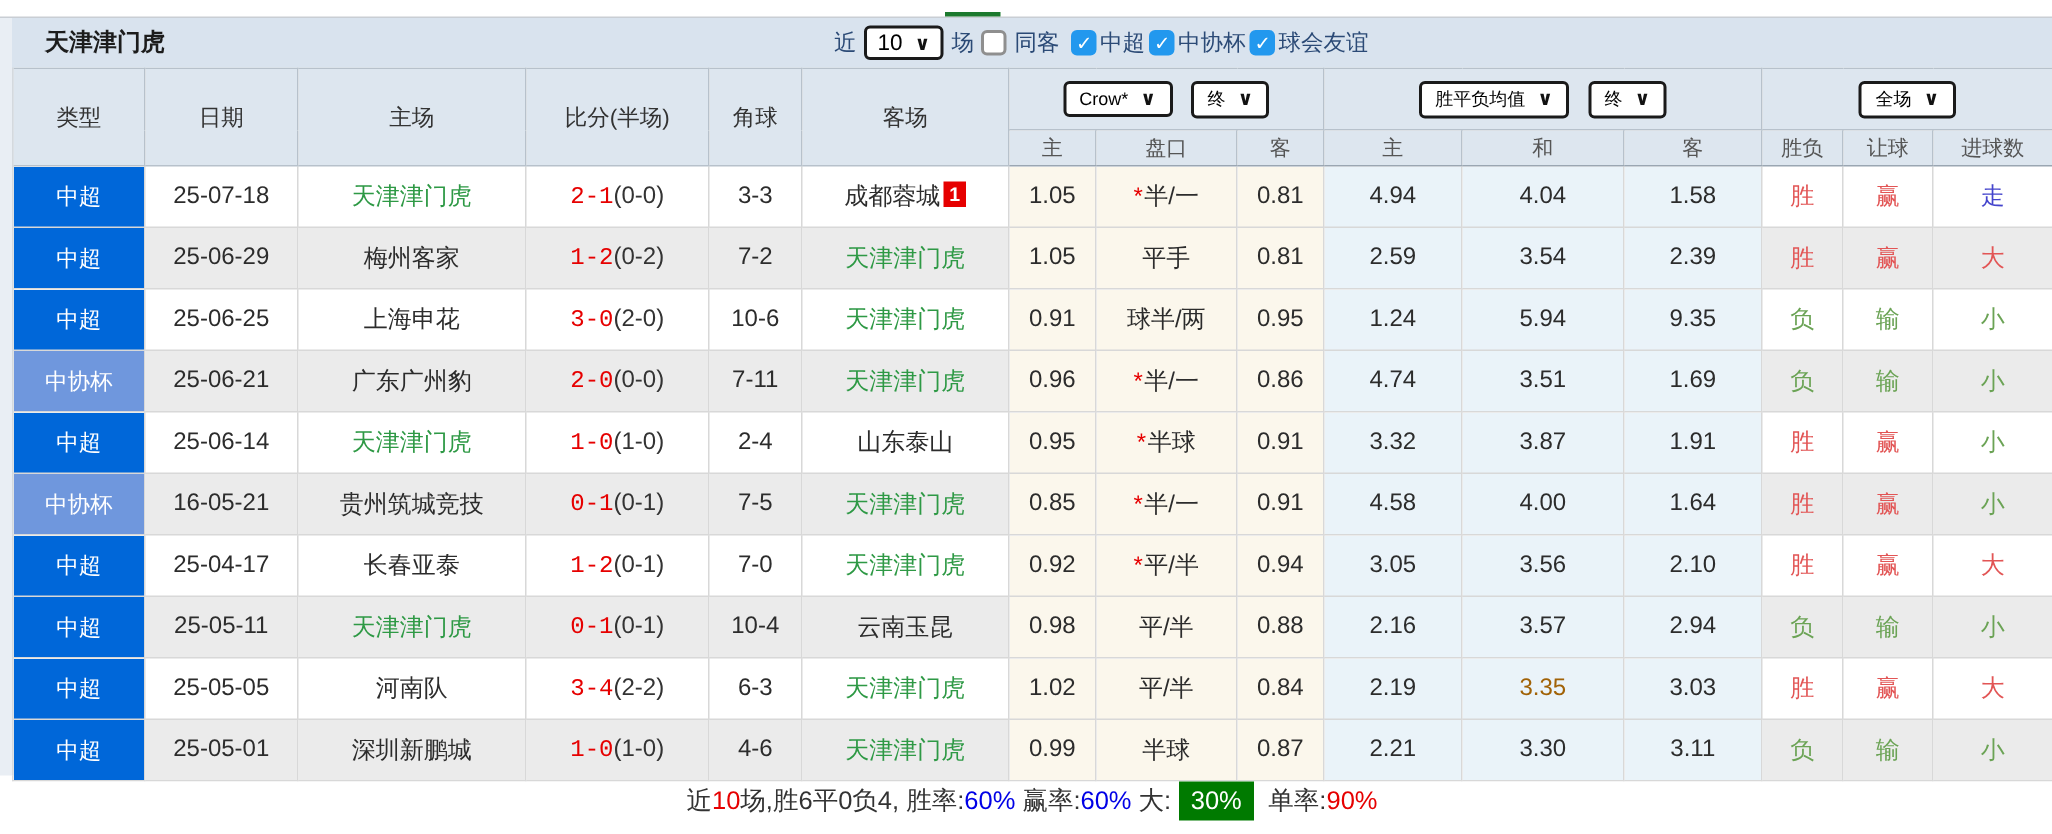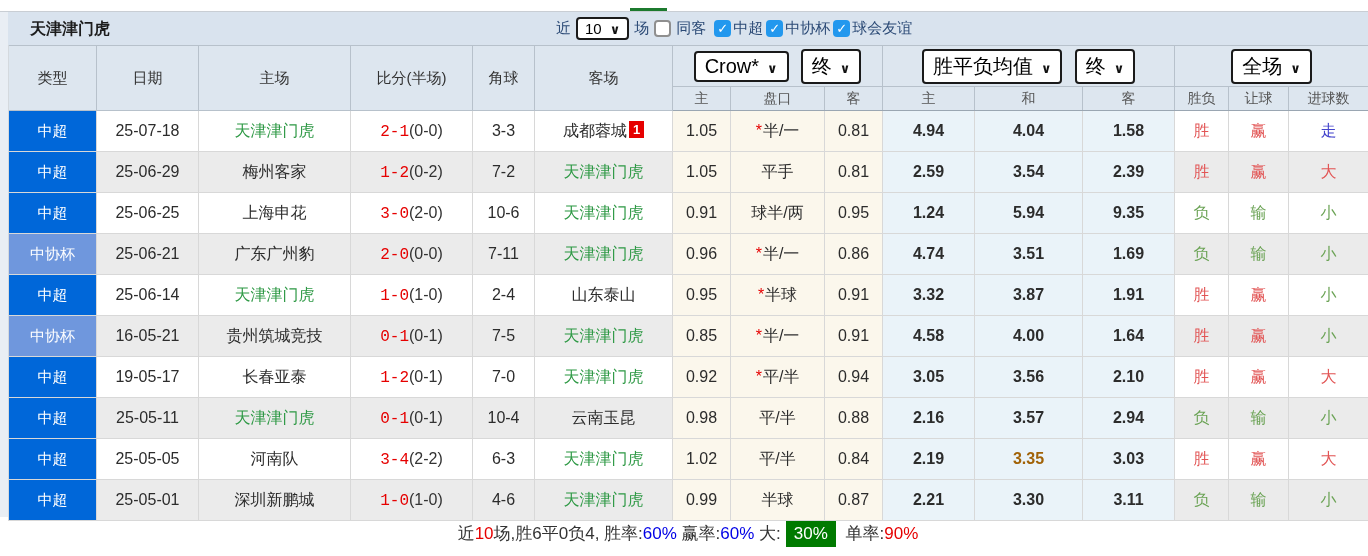--- a/index.html
+++ b/index.html
@@ -7,41 +7,41 @@
   .page{position:relative;width:1368px;height:508px;}
   .topstrip{height:11px;background:#fff;border-bottom:1px solid #c9ced4;position:relative;}
   .tab-underline{position:absolute;left:630px;top:8px;width:37px;height:3px;background:#1c7a2e;}
   .gutter{position:absolute;left:0;top:12px;width:8px;height:505px;background:#e9eef4;border-right:1px solid #d4d9de;}
   .content{margin-left:8px;width:1360px;}
   .titlebar{position:relative;height:33px;background:#d9e3ee;}
   .title{margin-left:22px;font-weight:bold;font-size:16px;line-height:33px;color:#1c1c1c;}
   .controls{position:absolute;left:548px;top:0;height:33px;display:flex;align-items:center;gap:5px;}
   .clabel{font-size:15px;color:#2b4a76;white-space:nowrap;}
   .sel{display:inline-flex;align-items:center;gap:8px;background:#fff;border:2px solid #1a1a1a;
-    border-radius:4px;padding:2px 9px;font-size:20px;color:#000;cursor:pointer;white-space:nowrap;}
+    border-radius:4px;padding:2px 9px;font-size:12px;color:#000;cursor:pointer;white-space:nowrap;}
   .sel.small{padding:1px 7px;font-size:15px;}
   .caret::before{content:"∨";font-size:13px;font-weight:bold;color:#111;}
   .chkbox{width:17px;height:17px;border-radius:4px;display:inline-block;box-sizing:border-box;flex:none;}
   .chkbox.unchecked{background:#fff;border:2px solid #8f8f8f;}
   .chkbox.checked{background:#2298ee;}
   .chkbox.checked::before{content:"✓";color:#fff;font-size:13px;font-weight:bold;display:block;
     text-align:center;line-height:17px;}
   .chk{display:inline-flex;align-items:center;gap:2px;cursor:pointer;margin-left:3px;}
   table{border-collapse:collapse;table-layout:fixed;width:1360px;}
   th{border:1px solid #b7c1cb;background:#dde6ef;font-weight:normal;color:#333;font-size:15px;
     text-align:center;overflow:hidden;white-space:nowrap;}
   thead tr.main th{height:40px;}
   thead tr.sub th{height:21px;font-size:14px;color:#555;border-bottom:1px solid #9aa6b2;}
   .grp{padding:0;}
   .grp .sel{margin:0 4px;}
   td{border:1px solid #d8d8d8;height:40px;text-align:center;font-size:16px;color:#2c2c2c;
     overflow:hidden;white-space:nowrap;padding:0 2px;}
   tbody tr.even td{background:#ebebeb;}
   td.ah{background:#fbf7ec !important;text-align:center;}
-  td.eu{background:#eaf3f9 !important;font-weight:bold;}
+  td.eu{background:#eaf3f9 !important;}
   td.csl{background:#0067d9 !important;color:#fff;font-size:15px;}
   td.cup{background:#6f97dd !important;color:#fff;font-size:15px;}
   .ft{color:#e60000;font-family:Liberation Mono, monospace;}
   .ht{color:#333;}
   .t-green{color:#2e9945;}
   .c-red{color:#e25555;}
   .c-green{color:#6ba355;}
   .c-blue{color:#4444cc;}
   .c-orange{color:#a16207;}
   .star{color:#e60000;margin-right:1px;}
@@ -250,21 +250,21 @@
     <td class="ah">0.91</td>
     <td class="eu">4.58</td>
     <td class="eu"><span>4.00</span></td>
     <td class="eu">1.64</td>
     <td class="c-red">胜</td>
     <td class="c-red">赢</td>
     <td class="c-green">小</td>
   </tr>
           <tr>
     <td class="type csl">中超</td>
-    <td>19-05-17</td>
+    <td>25-04-17</td>
     <td><span>长春亚泰</span></td>
     <td><span class="ft">1-2</span><span class="ht">(0-1)</span></td>
     <td>7-0</td>
     <td><span class="t-green">天津津门虎</span></td>
     <td class="ah">0.92</td>
     <td class="ah"><span class="star">*</span>平/半</td>
     <td class="ah">0.94</td>
     <td class="eu">3.05</td>
     <td class="eu"><span>3.56</span></td>
     <td class="eu">2.10</td>

